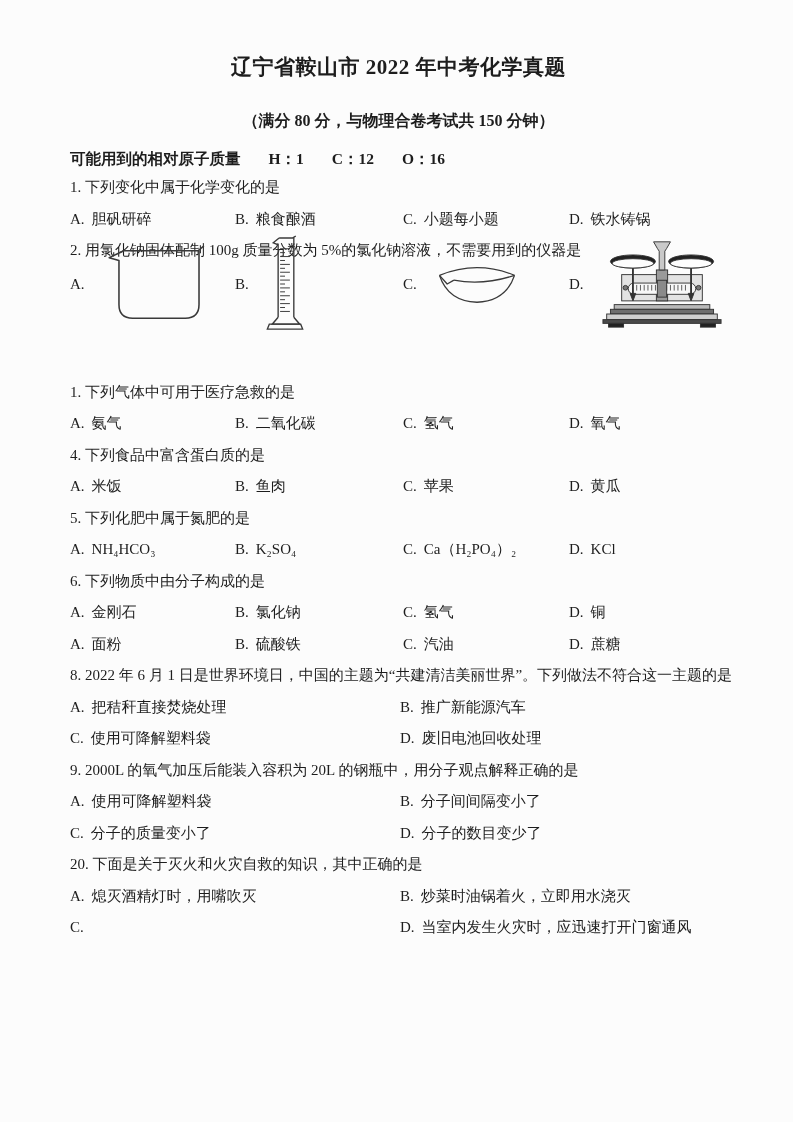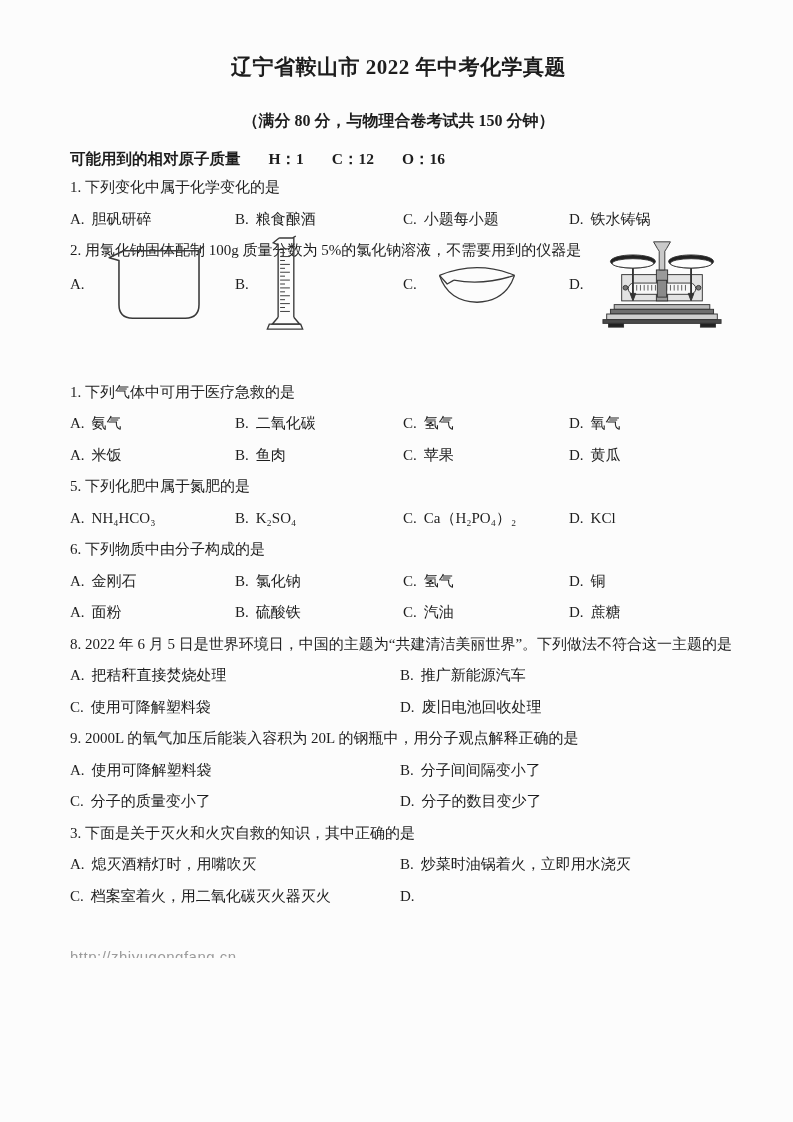--- a/index.html
+++ b/index.html
@@ -218,20 +218,21 @@
             <span class="lab">C.</span>
             <span class="txt">氢气</span>
           </div>
           <div class="opt">
             <span class="lab">D.</span>
             <span class="txt">氧气</span>
           </div>
         </div>
       </div>
       <div class="question">
+        <div class="q-line">4. 下列食品中富含蛋白质的是</div>
         <div class="opts cols4">
           <div class="opt">
             <span class="lab">A.</span>
             <span class="txt">米饭</span>
           </div>
           <div class="opt">
             <span class="lab">B.</span>
             <span class="txt">鱼肉</span>
           </div>
           <div class="opt">
@@ -300,21 +301,21 @@
             <span class="lab">C.</span>
             <span class="txt">汽油</span>
           </div>
           <div class="opt">
             <span class="lab">D.</span>
             <span class="txt">蔗糖</span>
           </div>
         </div>
       </div>
       <div class="question">
-        <div class="q-line">8. 2022 年 6 月 5 日是世界环境日，中国的主题为“共建清洁美丽世界”。下列做法不符合这一主题的是</div>
+        <div class="q-line">8. 2022 年 6 月 1 日是世界环境日，中国的主题为“共建清洁美丽世界”。下列做法不符合这一主题的是</div>
         <div class="opts cols2">
           <div class="opt">
             <span class="lab">A.</span>
             <span class="txt">把秸秆直接焚烧处理</span>
           </div>
           <div class="opt">
             <span class="lab">B.</span>
             <span class="txt">推广新能源汽车</span>
           </div>
           <div class="opt">
@@ -342,34 +343,34 @@
             <span class="lab">C.</span>
             <span class="txt">分子的质量变小了</span>
           </div>
           <div class="opt">
             <span class="lab">D.</span>
             <span class="txt">分子的数目变少了</span>
           </div>
         </div>
       </div>
       <div class="question">
-        <div class="q-line">3. 下面是关于灭火和火灾自救的知识，其中正确的是</div>
+        <div class="q-line">20. 下面是关于灭火和火灾自救的知识，其中正确的是</div>
         <div class="opts cols2">
           <div class="opt">
             <span class="lab">A.</span>
             <span class="txt">熄灭酒精灯时，用嘴吹灭</span>
           </div>
           <div class="opt">
             <span class="lab">B.</span>
             <span class="txt">炒菜时油锅着火，立即用水浇灭</span>
           </div>
           <div class="opt">
             <span class="lab">C.</span>
-            <span class="txt">档案室着火，用二氧化碳灭火器灭火</span>
-          </div>
-          <div class="opt">
-            <span class="lab">D.</span>
+          </div>
+          <div class="opt">
+            <span class="lab">D.</span>
+            <span class="txt">当室内发生火灾时，应迅速打开门窗通风</span>
           </div>
         </div>
       </div>
     </div>
   <div class="footer">http://zhiyugongfang.cn</div>
 </div>
 
 </body></html>

